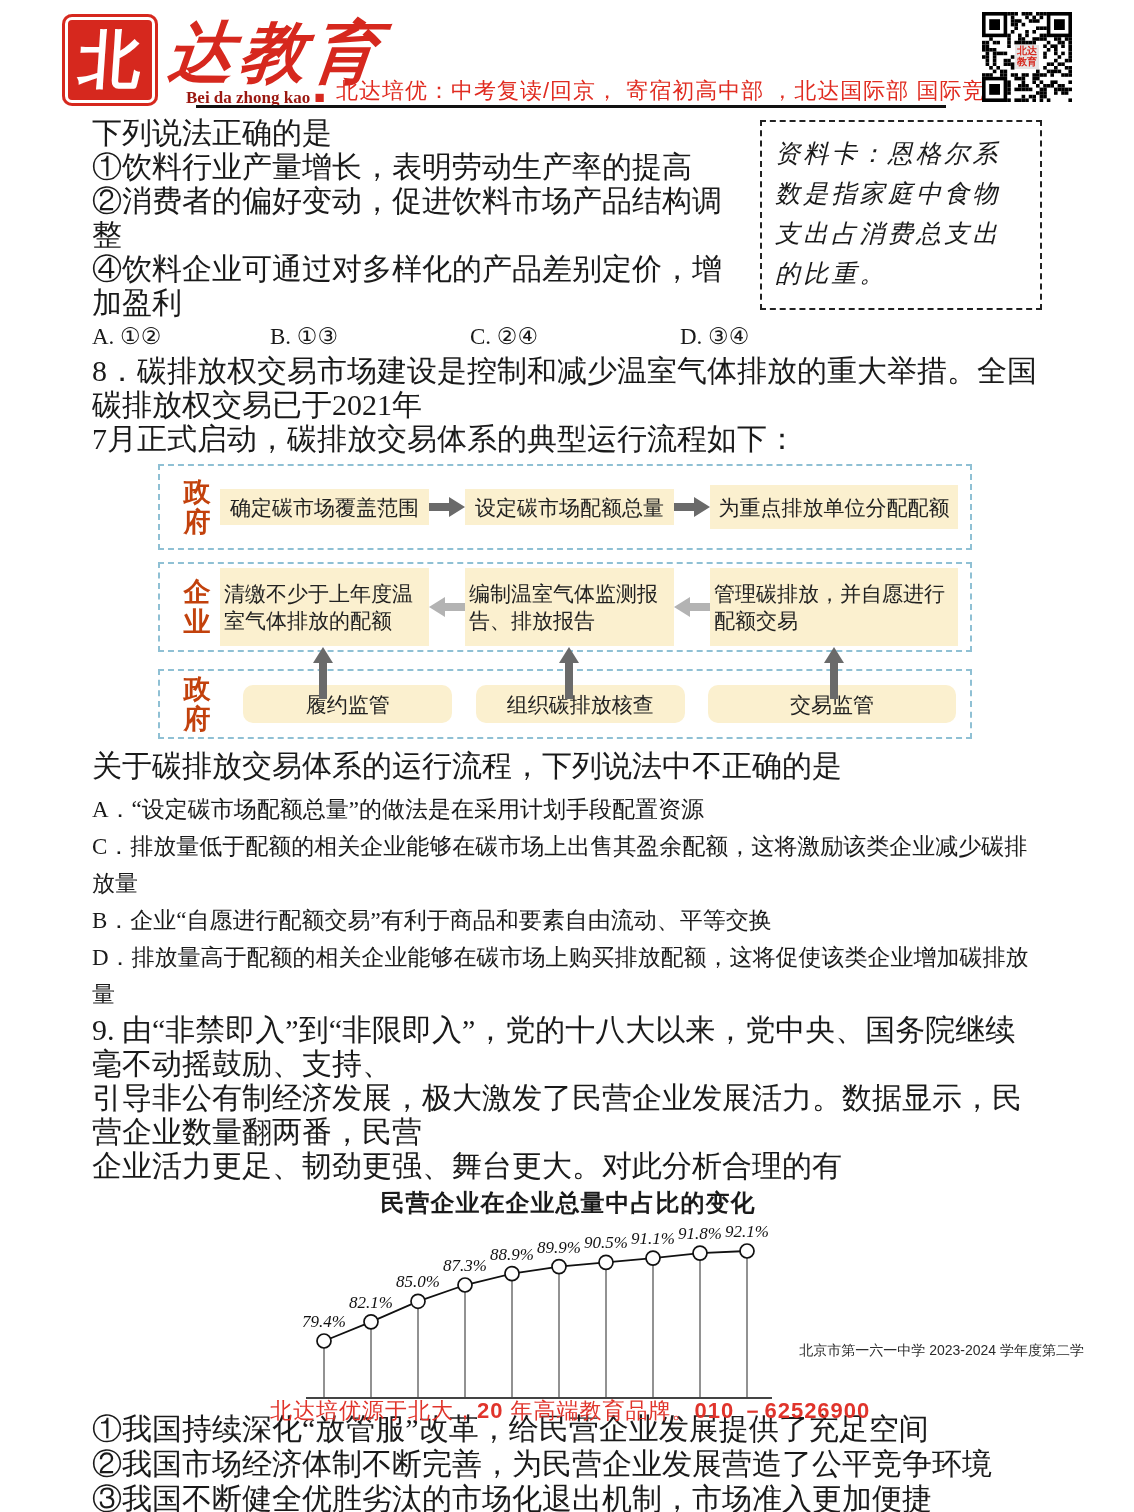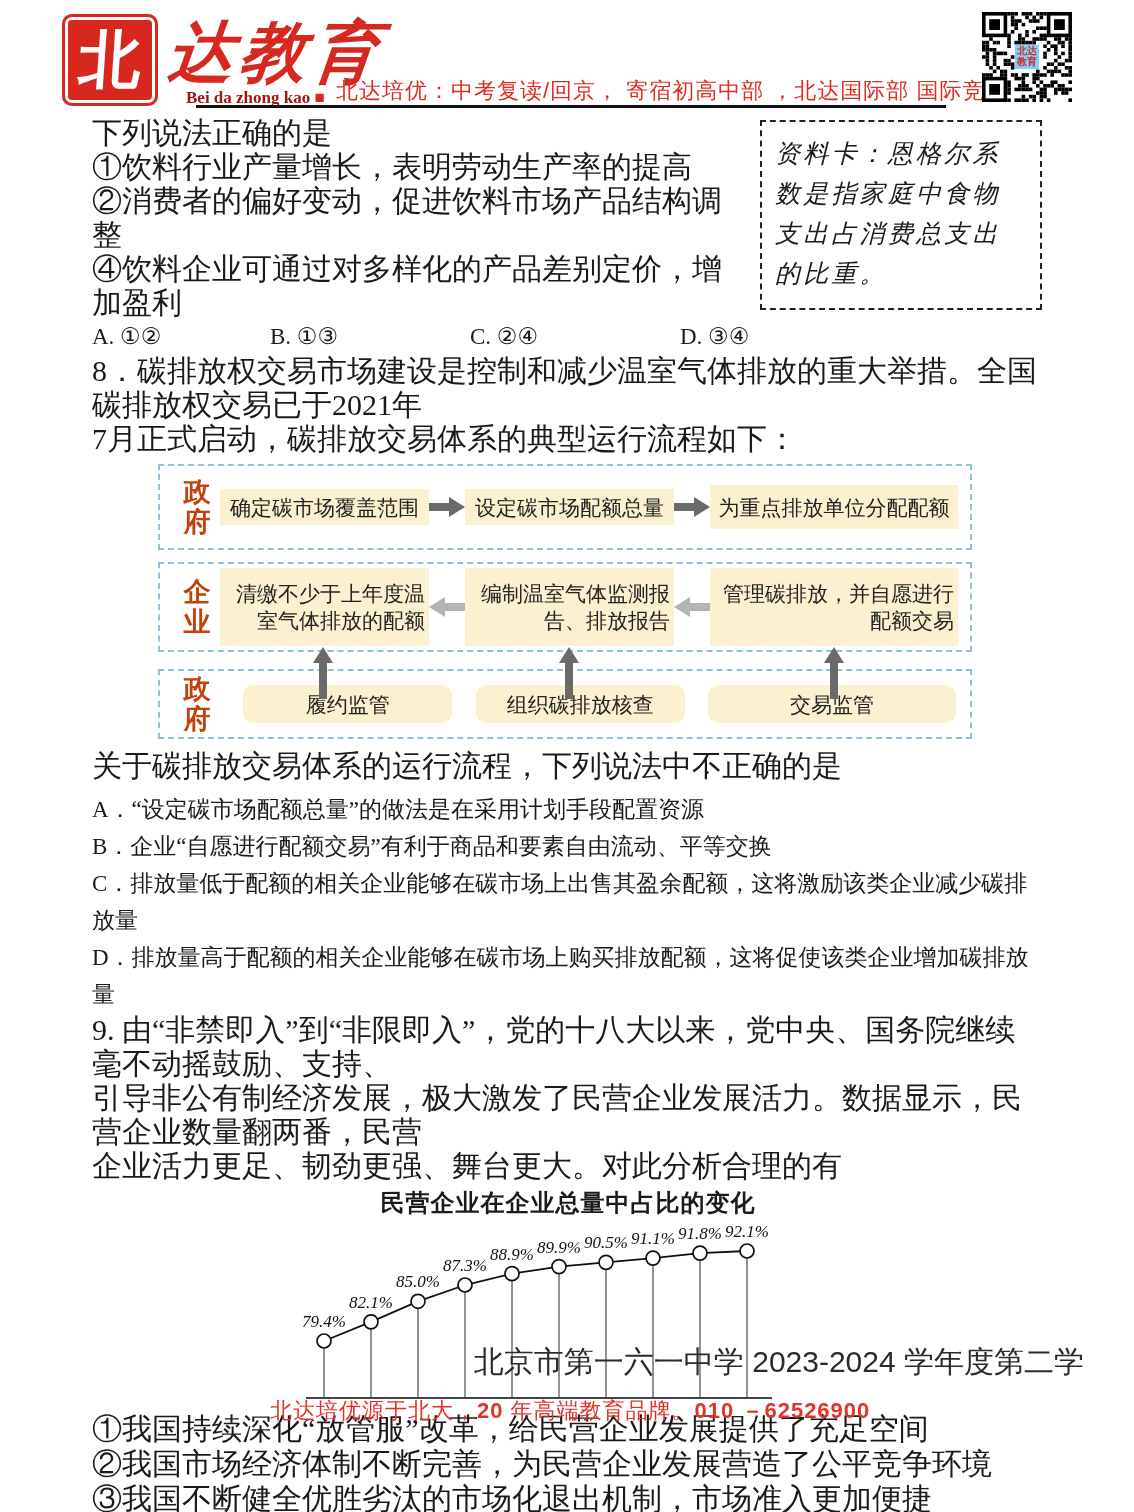--- a/index.html
+++ b/index.html
@@ -15,21 +15,21 @@
         transform:skewX(-4deg);}
   .logo-script{position:absolute;left:168px;top:8px;font-size:66px;font-weight:bold;color:#d6281e;
         font-style:italic;letter-spacing:6px;transform:skewX(-6deg);font-family:"Liberation Serif",serif;}
   .logo-sub{position:absolute;left:186px;top:88px;font-size:17px;font-weight:bold;color:#9b1710;
         font-family:"Liberation Serif",serif;}
   .logo-sub .sq{color:#d6281e;}
   .slogan{position:absolute;left:336px;top:76px;font-size:22px;color:#e02b20;letter-spacing:1px;
         font-family:"Liberation Sans",sans-serif;}
   .header-rule{position:absolute;left:196px;top:105px;width:750px;height:3px;background:#111;}
   .qr{position:absolute;left:982px;top:12px;width:90px;height:90px;}
-  .qr-label{position:absolute;left:33px;top:33px;width:24px;height:24px;background:#7dd3fc;
+  .qr-label{position:absolute;left:33px;top:33px;width:24px;height:24px;background:#e5e5e5;
         color:#d6281e;font-size:10px;line-height:11px;text-align:center;font-weight:bold;
         overflow:hidden;word-break:break-all;}
 
   
   .content{position:absolute;left:92px;top:116px;width:952px;}
   .tline{font-size:30px;line-height:34px;}
   .info-card{float:right;width:252px;margin-left:18px;margin-top:4px;margin-right:2px;
         border:2px dashed #222;padding:12px 13px 14px 13px;
         font-size:25px;line-height:40px;letter-spacing:3.2px;font-style:italic;}
   .opt-row{font-size:23px;line-height:34px;display:flex;}
@@ -39,40 +39,40 @@
 
   
   .flow{position:relative;width:814px;margin:8px 0 10px 66px;}
   .frow{border:2px dashed #8fc0d4;display:flex;align-items:center;justify-content:space-between;
         padding:0 14px;box-sizing:border-box;font-family:"Liberation Sans",sans-serif;}
   .frow1{height:86px;margin-bottom:12px;}
   .frow2{height:90px;margin-bottom:17px;}
   .frow3{height:70px;}
   .actor{width:46px;font-weight:bold;font-size:27px;line-height:30px;color:#c2410c;
         word-break:break-all;text-align:center;flex:none;}
-  .fbox{background:#fbf0cf;color:#222;font-size:21px;line-height:27px;text-align:right;
+  .fbox{background:#fbf0cf;color:#222;font-size:21px;line-height:27px;text-align:left;
         display:flex;align-items:center;justify-content:center;flex:none;box-sizing:border-box;padding:3px 4px;}
   .w1{width:209px;height:36px;} .w3{width:248px;height:44px;}
   .frow2 .fbox{height:78px;} .frow3 .fbox{height:38px;border-radius:10px;}
   .harrow{flex:none;}
   .uparrow{position:absolute;top:183px;}
 
   
   .q8opt{font-size:23px;line-height:37px;}
   .emph{position:relative;}
   .emph::after{content:"•";position:absolute;left:50%;transform:translateX(-50%);
         bottom:-0.62em;font-size:0.45em;color:#111;}
 
   
   .chart-title{font-size:24px;font-weight:bold;text-align:center;margin-top:4px;letter-spacing:1px;
         font-family:"Liberation Sans",sans-serif;}
   .chart-wrap{margin-left:208px;margin-top:2px;}
 
   
-  .school-line{position:absolute;top:1342px;right:50px;font-size:30px;color:#2b2b2b;
+  .school-line{position:absolute;top:1342px;right:50px;font-size:14px;color:#2b2b2b;
         font-family:"Liberation Sans",sans-serif;}
   .red-line{position:absolute;top:1396px;left:270px;font-size:22px;color:#e0342b;
         font-family:"Liberation Sans",sans-serif;letter-spacing:1px;}
   .red-line b{font-family:"Liberation Sans",sans-serif;}
 </style>
 </head>
 <body>
 
 <div class="page">
 
@@ -362,22 +362,22 @@
         </svg>
       <svg class="uparrow" style="left:666px" width="20" height="52">
           <path d="M6 52 V16 H0 L10 0 L20 16 H14 V52 Z" fill="#6a6a6a"></path>
         </svg>
     </div>
 
     <div class="tline">
       <span>关于碳排放交易体系的运行流程，下列说法中</span><span class="emph">不</span><span>正确的是</span>
     </div>
     <div class="q8opt" style="margin-top:8px">A．“设定碳市场配额总量”的做法是在采用计划手段配置资源</div>
+    <div class="q8opt">C．排放量低于配额的相关企业能够在碳市场上出售其盈余配额，这将激励该类企业减少碳排放量</div>
     <div class="q8opt">B．企业“自愿进行配额交易”有利于商品和要素自由流动、平等交换</div>
-    <div class="q8opt">C．排放量低于配额的相关企业能够在碳市场上出售其盈余配额，这将激励该类企业减少碳排放量</div>
     <div class="q8opt">D．排放量高于配额的相关企业能够在碳市场上购买排放配额，这将促使该类企业增加碳排放量</div>
 
     <div class="tline">9. 由“非禁即入”到“非限即入”，党的十八大以来，党中央、国务院继续毫不动摇鼓励、支持、</div>
     <div class="tline">引导非公有制经济发展，极大激发了民营企业发展活力。数据显示，民营企业数量翻两番，民营</div>
     <div class="tline">企业活力更足、韧劲更强、舞台更大。对此分析合理的有</div>
 
     <div class="chart-title">民营企业在企业总量中占比的变化</div>
     <div class="chart-wrap">
       <svg id="chartsvg" width="478" height="186">
           <line x1="24" y1="120" x2="24" y2="177" stroke="#777" stroke-width="1.6"></line>

